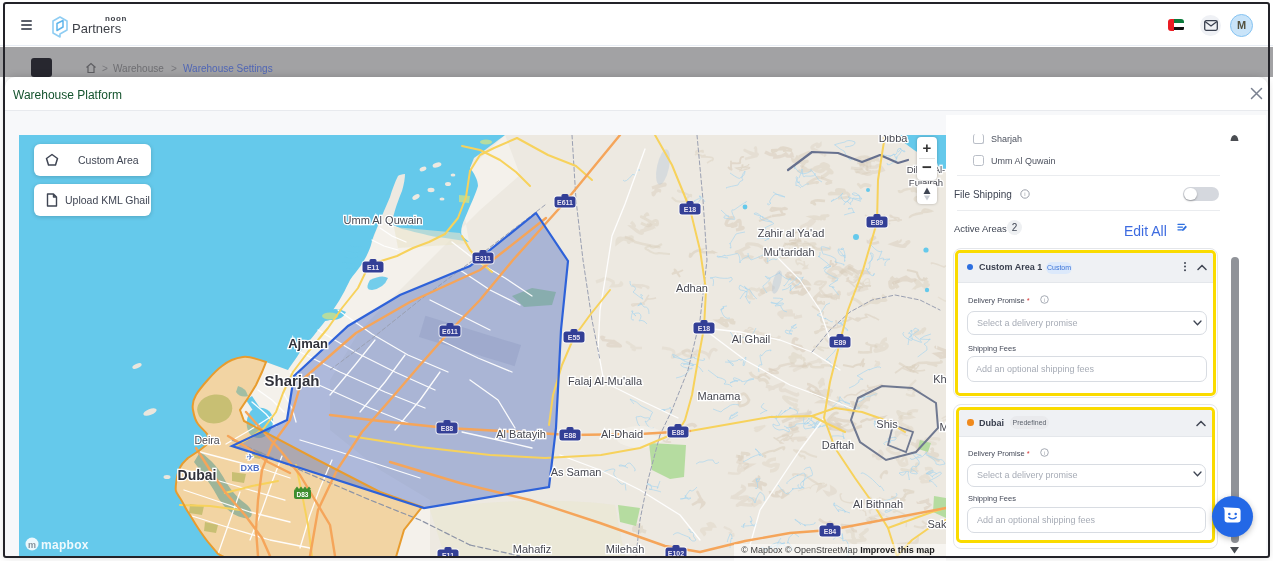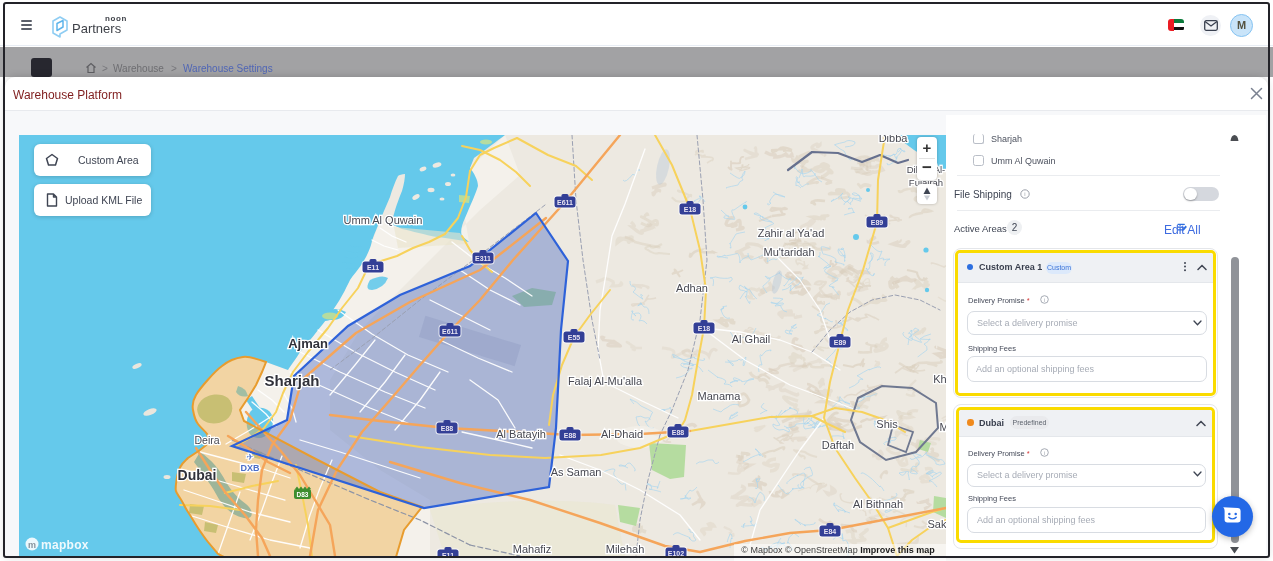--- a/index.html
+++ b/index.html
@@ -45,21 +45,21 @@
   <div class="abs" style="left:31px;top:58px;width:21px;height:19px;background:#27272F;border-radius:3px;"></div>
   <svg class="abs" style="left:85px;top:62px" width="12" height="12" viewBox="0 0 12 12">
     <path d="M1.5,5.5 L6,1.5 L10.5,5.5 M3,4.8 L3,10.5 L9,10.5 L9,4.8" fill="none" stroke="#5E5E62" stroke-width="1.2"></path>
   </svg>
   <div class="abs" style="left:102px;top:63px;font-size:10px;color:#77777B;">&gt;</div>
   <div class="abs" style="left:113px;top:63px;font-size:10px;color:#6E6E72;">Warehouse</div>
   <div class="abs" style="left:171px;top:63px;font-size:10px;color:#77777B;">&gt;</div>
   <div class="abs" style="left:183px;top:63px;font-size:10px;color:#5066B5;">Warehouse Settings</div>
 
   <div class="abs" style="left:5px;top:77px;width:1263px;height:480px;background:#fff;border-radius:10px 10px 0 0;box-shadow:0 0 8px rgba(0,0,0,0.18);"></div>
-  <div class="abs" style="left:13px;top:88px;font-size:12px;color:#7f1d1d;">Warehouse Platform</div>
+  <div class="abs" style="left:13px;top:88px;font-size:12px;color:#14532d;">Warehouse Platform</div>
   <svg class="abs" style="left:1250px;top:87px" width="13" height="13" viewBox="0 0 13 13">
     <path d="M1.5,1.5 L11.5,11.5 M11.5,1.5 L1.5,11.5" stroke="#7A8190" stroke-width="1.5" stroke-linecap="round"></path>
   </svg>
   <div class="abs" style="left:5px;top:110px;width:1263px;height:1px;background:#E8EAEE;"></div>
   <div class="abs" style="left:5px;top:111px;width:1263px;height:446px;background:#F7F8FA;"></div>
 
   <div class="abs" style="left:946px;top:115px;width:320px;height:442px;background:#fff;"></div>
 
   <svg style="position:absolute;left:19px;top:135px" width="927" height="421" viewBox="19 135 927 421">
       <rect x="19" y="135" width="927" height="421" fill="#EDE9E1"></rect>
@@ -599,21 +599,21 @@
 
   <div class="abs" style="left:34px;top:144px;width:117px;height:32px;background:#fff;border-radius:6px;box-shadow:0 1px 4px rgba(0,0,0,0.18);"></div>
   <svg class="abs" style="left:45px;top:153px" width="14" height="14" viewBox="0 0 14 14">
     <path d="M7,1.5 L12.5,5.5 L10.5,12 L3.5,12 L1.5,5.5 Z" fill="none" stroke="#3F4553" stroke-width="1.5" stroke-linejoin="round"></path>
   </svg>
   <div class="abs" style="left:78px;top:154px;font-size:10.5px;color:#3F4553;">Custom Area</div>
   <div class="abs" style="left:34px;top:184px;width:117px;height:32px;background:#fff;border-radius:6px;box-shadow:0 1px 4px rgba(0,0,0,0.18);"></div>
   <svg class="abs" style="left:46px;top:193px" width="12" height="14" viewBox="0 0 12 14">
     <path d="M1.5,1 L7.5,1 L10.5,4 L10.5,13 L1.5,13 Z M7.5,1 L7.5,4 L10.5,4" fill="none" stroke="#3F4553" stroke-width="1.4" stroke-linejoin="round"></path>
   </svg>
-  <div class="abs" style="left:65px;top:194px;font-size:10.5px;color:#3F4553;">Upload KML File</div>
+  <div class="abs" style="left:65px;top:194px;font-size:10.5px;color:#3F4553;">Upload KML Ghail</div>
 
   <div class="abs" style="left:917px;top:137px;width:20px;height:43px;background:#fff;border-radius:4px;box-shadow:0 0 3px rgba(0,0,0,0.25);"></div>
   <div class="abs" style="left:917px;top:137px;width:20px;height:22px;text-align:center;line-height:22px;font-size:15px;font-weight:bold;color:#333;">+</div>
   <div class="abs" style="left:919px;top:158px;width:16px;height:1px;background:#E3E3E3;"></div>
   <div class="abs" style="left:917px;top:158px;width:20px;height:22px;text-align:center;line-height:20px;font-size:17px;font-weight:bold;color:#333;">−</div>
   <div class="abs" style="left:917px;top:184px;width:20px;height:20px;background:#fff;border-radius:4px;box-shadow:0 0 3px rgba(0,0,0,0.25);"></div>
   <svg class="abs" style="left:922px;top:187px" width="10" height="14" viewBox="0 0 10 14">
     <path d="M5,0.5 L8.5,7 L1.5,7 Z" fill="#3F4553"></path>
     <path d="M5,13.5 L8,8.5 L2,8.5 Z" fill="#C9CDD4"></path>
   </svg>
@@ -634,21 +634,21 @@
   <div class="abs" style="left:1183px;top:187px;width:36px;height:14px;border-radius:7px;background:#D5D8DE;"></div>
   <div class="abs" style="left:1184px;top:187.8px;width:12.5px;height:12.5px;border-radius:50%;background:#fff;box-shadow:0 1px 2px rgba(0,0,0,0.3);"></div>
   <div class="abs" style="left:957px;top:210px;width:263px;height:1px;background:#EAECEF;"></div>
 
   <div class="abs" style="left:954px;top:223px;font-size:9.5px;color:#3F4553;">Active Areas</div>
   <div class="abs" style="left:1007px;top:220px;width:15px;height:15px;border-radius:50%;background:#EEF0F2;text-align:center;line-height:15px;font-size:10px;color:#3F4553;">2</div>
   <svg class="abs" style="left:1177px;top:223px" width="11" height="10" viewBox="0 0 12 11">
     <path d="M1,1.5 h7 M1,4.5 h5 M1,7.5 h4" stroke="#2D6FE0" stroke-width="1.4" stroke-linecap="round"></path>
     <path d="M10.5,3 L6.5,7.5 L6,9.8 L8.3,9.2 L12,5 Z" fill="#2D6FE0" transform="scale(0.9)"></path>
   </svg>
-  <div class="abs" style="left:1164px;top:223px;font-size:12px;color:#3D6BE0;">Edit All</div>
+  <div class="abs" style="left:1124px;top:223px;font-size:14px;color:#3D6BE0;">Edit All</div>
 
   <div class="abs" style="left:953px;top:248px;width:265px;height:150px;background:#fff;border:1px solid #E4E6EA;border-radius:8px;"></div>
   <div class="abs" style="left:955px;top:250px;width:261px;height:146px;border:3px solid #FADB00;border-radius:5px;"></div>
   <div class="abs" style="left:958px;top:253px;width:255px;height:30px;background:#EFF1F4;border-bottom:1px solid #E4E7EB;border-radius:3px 3px 0 0;"></div>
   <div class="abs" style="left:966.5px;top:264px;width:6px;height:6px;border-radius:50%;background:#2D6FE0;"></div>
   <div class="abs" style="left:979px;top:262px;font-size:9px;font-weight:bold;color:#383E4D;">Custom Area 1</div>
   <div class="abs" style="left:1046px;top:261.5px;width:26px;height:12px;background:#DCE9FB;border-radius:6px;text-align:center;line-height:12px;font-size:7px;color:#3C74D8;">Custom</div>
   <div class="abs" style="left:1183.5px;top:261.5px;width:2.6px;height:2.6px;border-radius:50%;background:#3F4553;box-shadow:0 3.6px 0 #3F4553,0 7.2px 0 #3F4553;"></div>
   <svg class="abs" style="left:1197px;top:264px" width="10" height="7" viewBox="0 0 10 7">
     <path d="M1,5.5 L5,1.5 L9,5.5" fill="none" stroke="#3F4553" stroke-width="1.5" stroke-linecap="round"></path>

